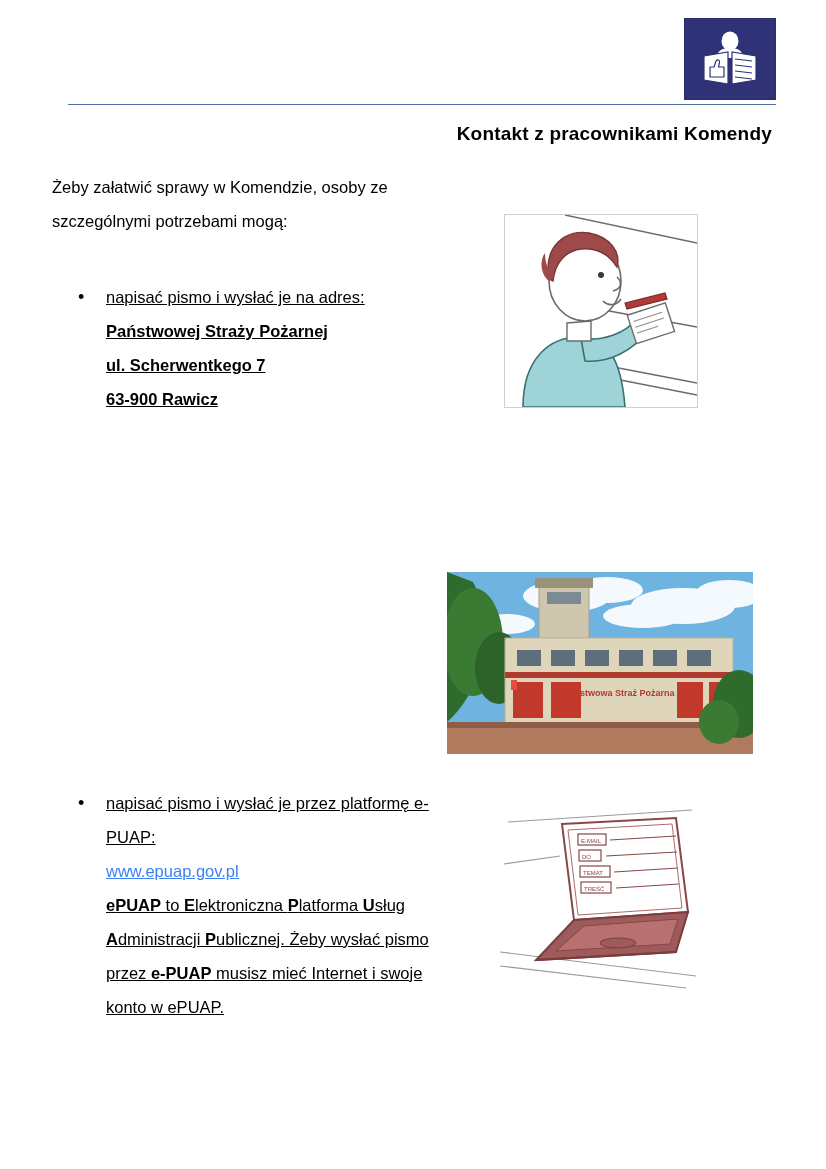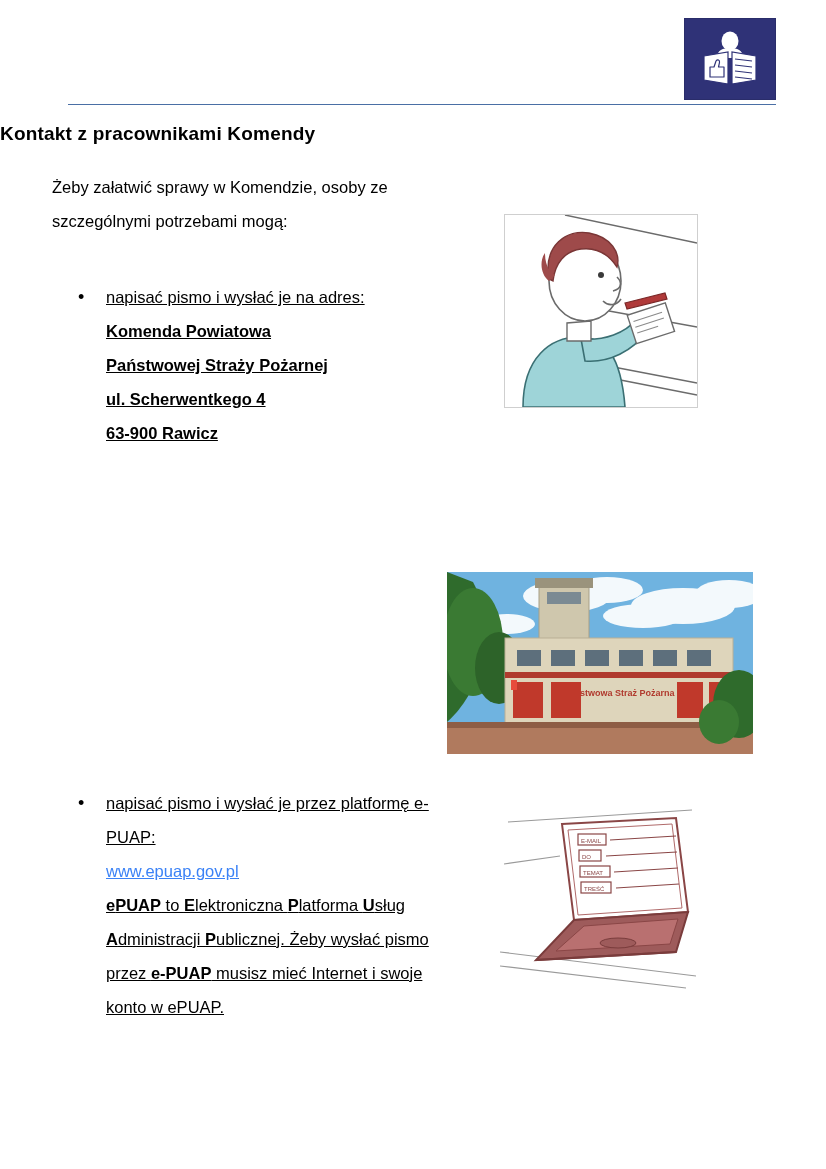--- a/index.html
+++ b/index.html
@@ -44,21 +44,21 @@
     width: 708px;
     height: 0;
     border-top: 1px solid #4a6fa5;
   }
 
   .doc-title {
     position: absolute;
     top: 123px;
     left: 0;
     width: 772px;
-    text-align: left;
+    text-align: right;
     font-size: 19px;
     font-weight: bold;
     letter-spacing: 0.2px;
   }
 
   
   .intro {
     position: absolute;
     top: 170px;
     left: 52px;
@@ -164,23 +164,22 @@
   <div class="header-rule"></div>
 
   <div class="doc-title">Kontakt z pracownikami Komendy</div>
 
   <div class="intro">Żeby załatwić sprawy w Komendzie, osoby ze szczególnymi potrzebami mogą:</div>
 
   <div class="bullet-item bullet-1">
     <span class="bullet-body">
       <span>napisać pismo i wysłać je na adres:</span>
       <span class="addr-block">
-        <span class="addr">Komenda Powiatowa</span>
         <span class="addr">Państwowej Straży Pożarnej</span>
-        <span class="addr">ul. Scherwentkego 4</span>
+        <span class="addr">ul. Scherwentkego 7</span>
         <span class="addr">63-900 Rawicz</span>
       </span>
     </span>
   </div>
 
 
   <div class="bullet-item bullet-3">
     <span class="bullet-body">
       <span>napisać pismo i wysłać je przez platformę e-PUAP:</span><br>
       <a class="link" href="#">www.epuap.gov.pl</a><br>

